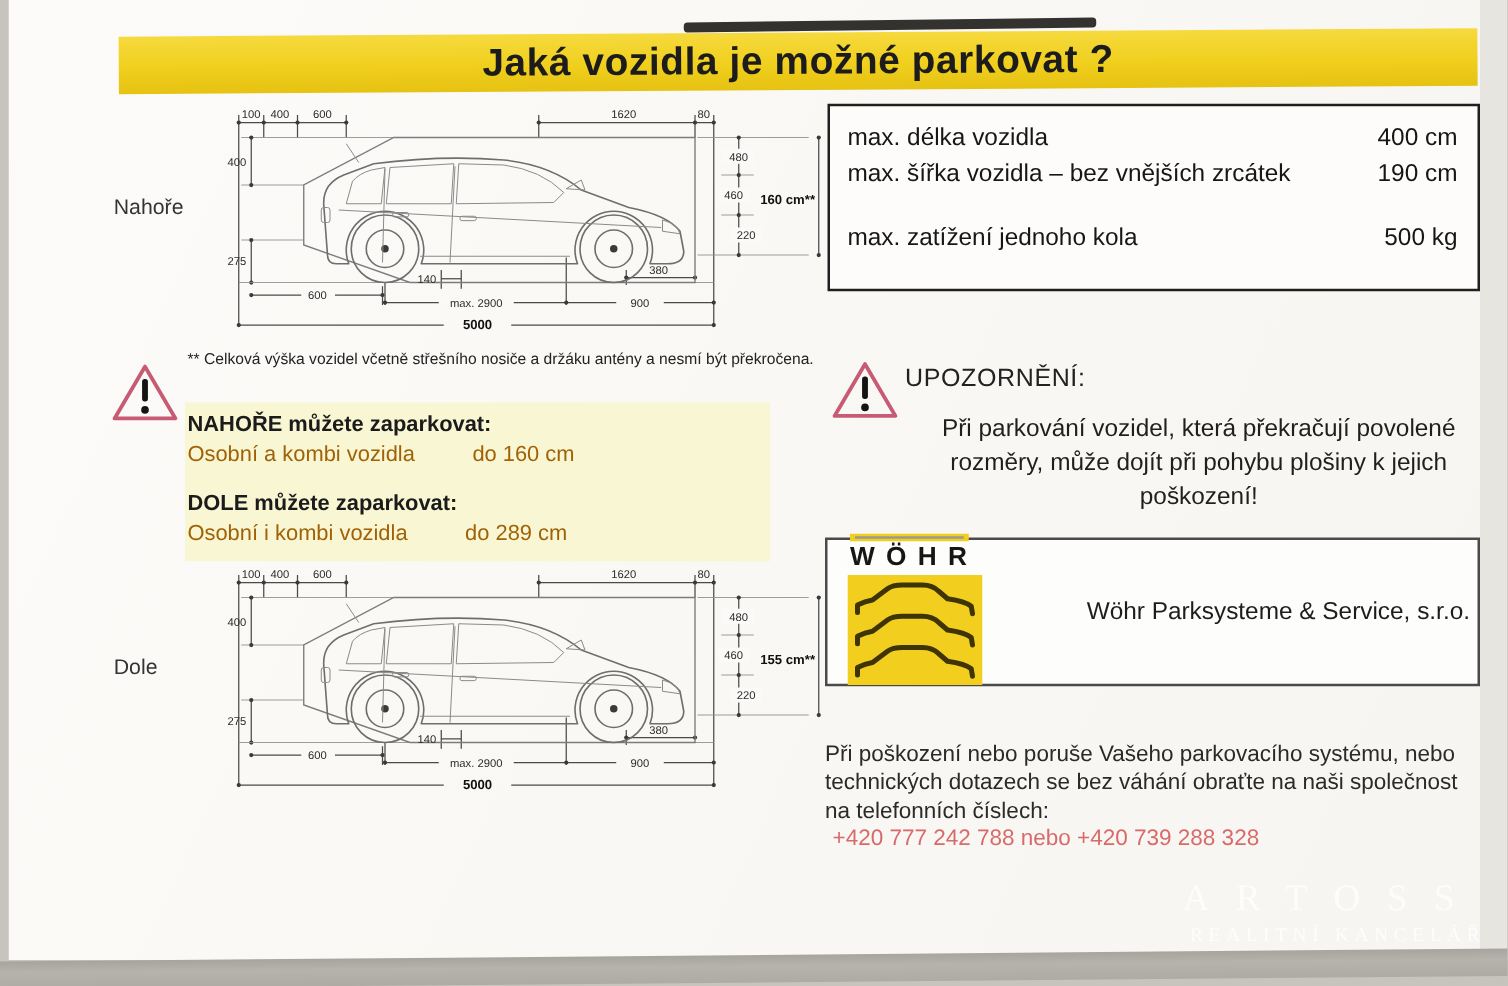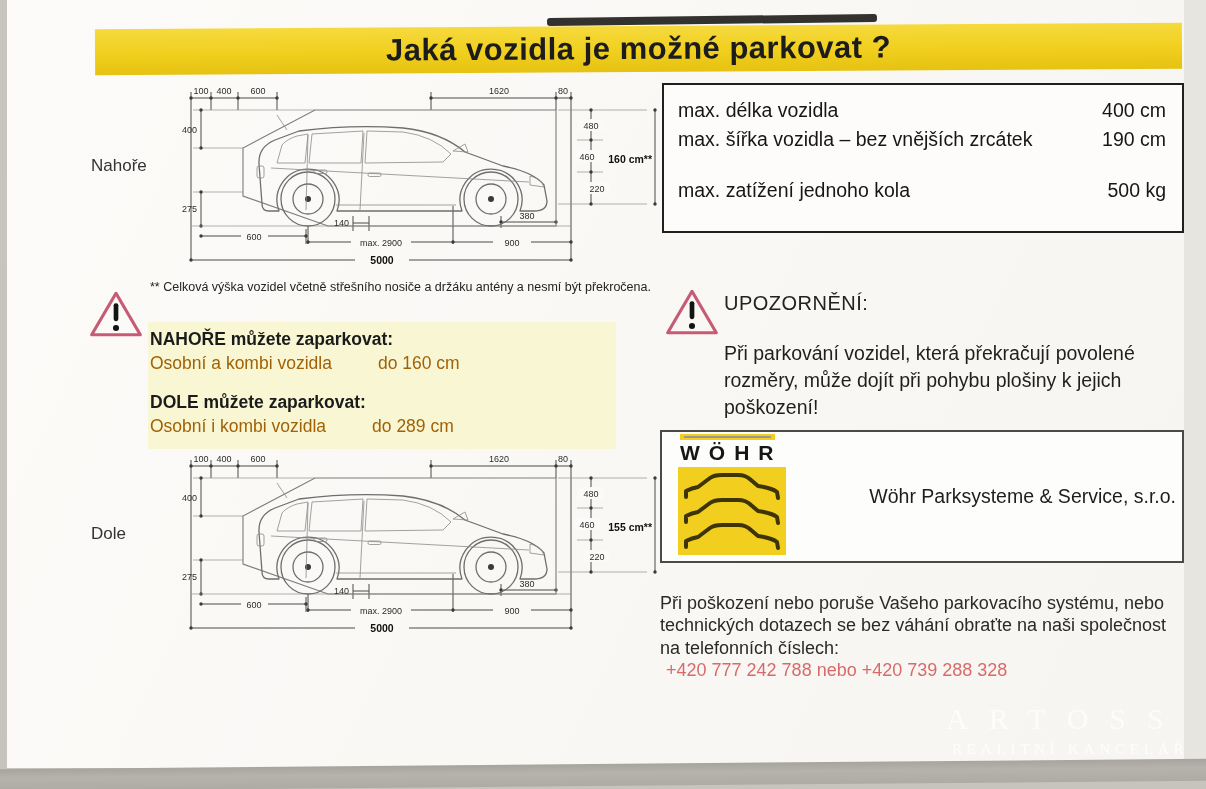--- a/index.html
+++ b/index.html
@@ -53,24 +53,24 @@
 
   .rules-block { position:absolute; left:141px; top:322px; width:468px; background:#f8f6d3;
                  padding:5px 0 12px 2px; }
   .rule-head { font-size:17.5px; font-weight:bold; color:#1b1b1b; margin:2px 0 3px; }
   .rule-line { font-size:17.5px; color:#a16207; display:flex; }
   .rule-limit { margin-left:46px; }
   .rule-head + .rule-line + .rule-head { margin-top:18px; }
   .rules-block .rule-head:nth-of-type(2) { margin-top:20px; }
 
   .warn-heading { position:absolute; left:717px; top:292px; font-size:20px; color:#222; letter-spacing:.5px; }
-  .warn-text { position:absolute; left:717px; top:340px; width:470px; font-size:19.5px;
-               line-height:1.38; color:#1f1f1f; }
-
-  .company-box { position:absolute; left:653px; top:430px; width:524px; height:133px;
+  .warn-text { position:absolute; left:717px; top:330px; width:470px; font-size:19.5px;
+               line-height:1.38; color:#1f1f1f;text-align:center; }
+
+  .company-box { position:absolute; left:653px; top:430px; width:524px; height:119px;
                  border:2px solid #4a4a4a; background:#fdfdfb; display:flex; align-items:center; }
   .logo-wrap { margin-left:16px; width:122px; }
   .slogan-strip { width:78%; height:6px; margin-left:2px;
                   background:linear-gradient(#9a9a90,#9a9a90) center/92% 2px no-repeat, #f2cf1f; }
   .logo-word { font-size:21px; font-weight:bold; letter-spacing:9px; color:#161616; margin:1px 0 2px 2px; }
   .company-name { flex:1; text-align:right; font-size:19.5px; color:#1d1d1d; padding-right:6px; }
 
   .contact-block { position:absolute; left:653px; top:592px; width:528px; }
   .contact-text { font-size:18px; line-height:1.24; color:#2a2a2a; }
   .contact-phones { margin-top:1px; padding-left:6px; font-size:18px; color:#d96a6a; }

